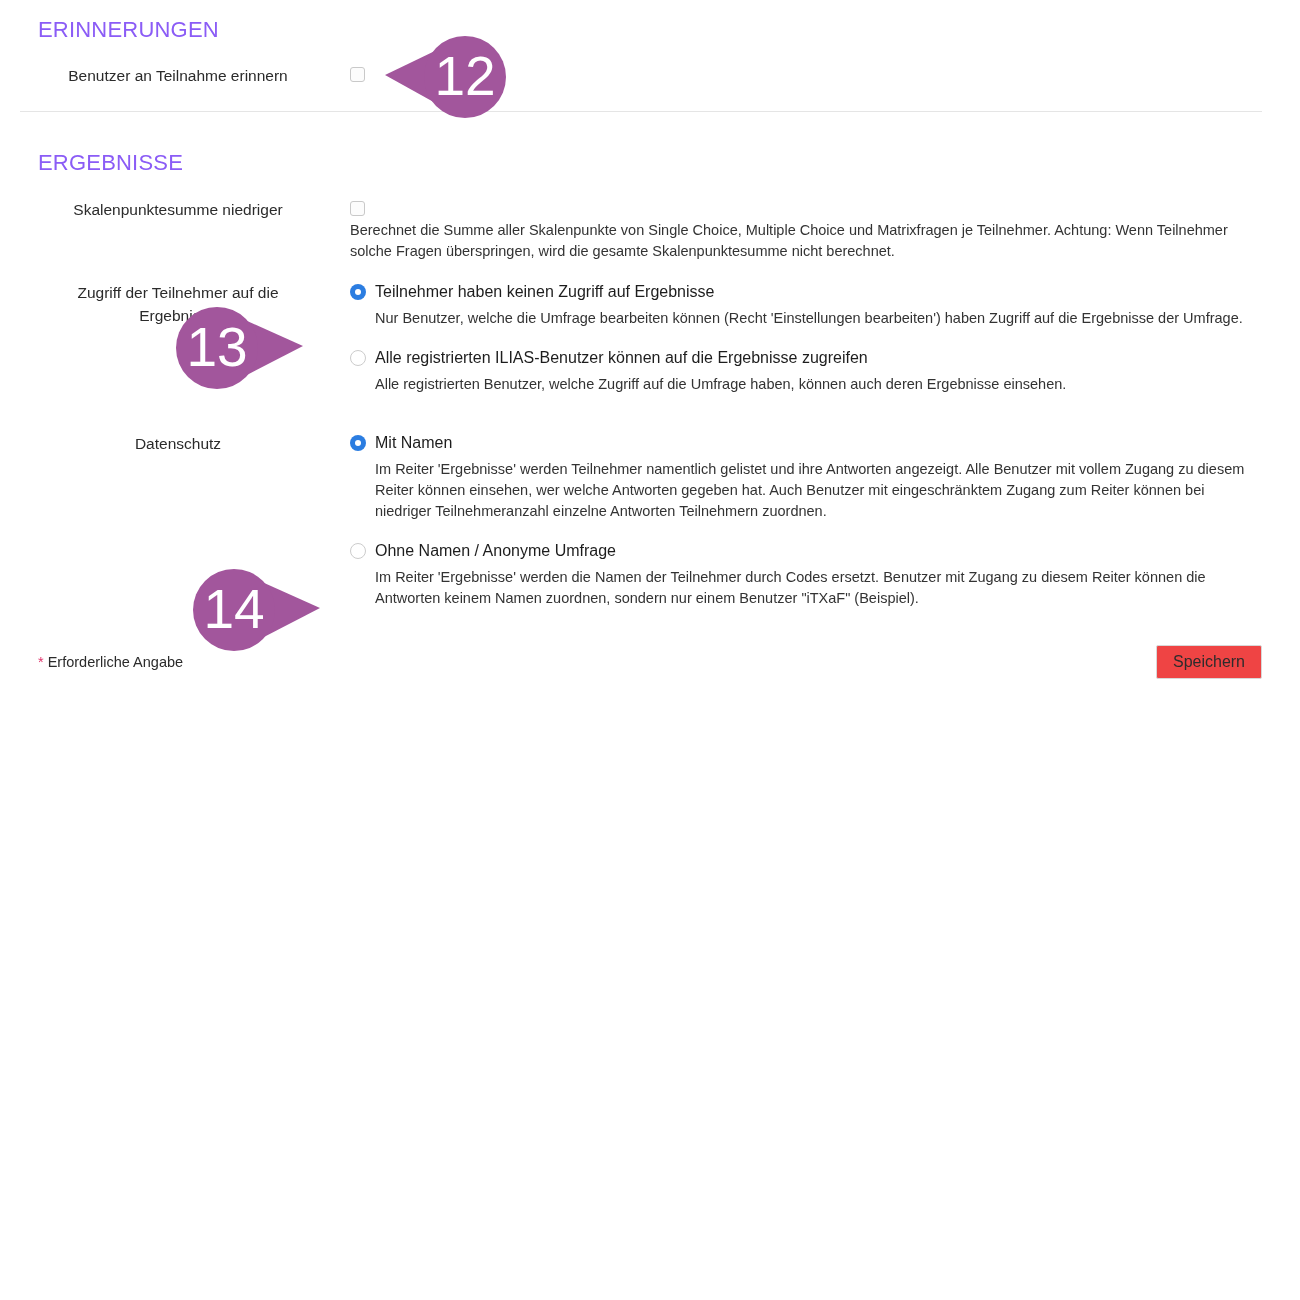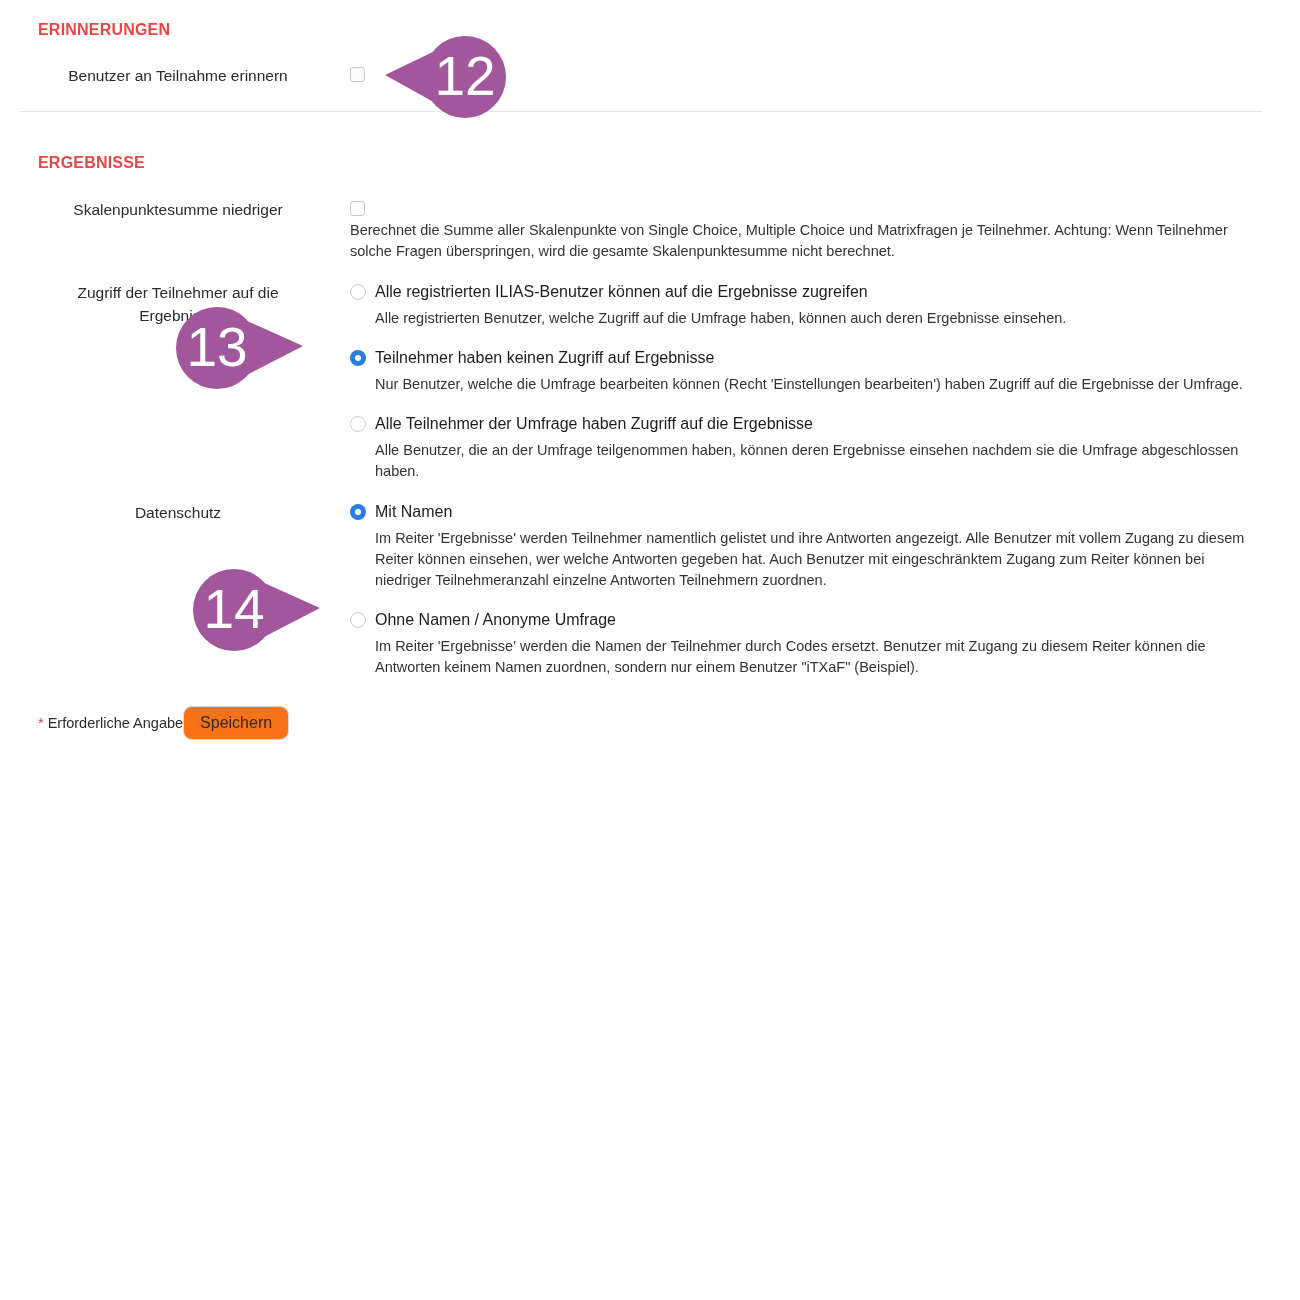--- a/index.html
+++ b/index.html
@@ -6,23 +6,23 @@
   html, body { width: 1300px; height: 1300px; background: #ffffff; }
   body {
     font-family: "Liberation Sans", sans-serif;
     color: #2b2b2b;
     position: relative;
     overflow: hidden;
   }
   .page { padding: 18px 38px 0 38px; }
 
   h2.section-title {
-    font-size: 16px;
-    font-weight: 700;
-    color: #ef4444;
+    font-size: 22px;
+    font-weight: 400;
+    color: #8b5cf6;
     letter-spacing: 0.2px;
     line-height: 23px;
     margin-bottom: 23px;
   }
   h2.second { margin-top: 39px; margin-bottom: 24px; }
 
   .form-row { display: flex; align-items: flex-start; }
   .row-label {
     width: 280px;
     flex: none;
@@ -88,34 +88,34 @@
   .plain-desc {
     font-size: 14.5px;
     line-height: 21px;
     color: #333333;
   }
 
   .gap-19 { margin-bottom: 19px; }
 
   
   .footer-row {
-    margin-top: 28px;
+    margin-top: 36px;
     display: flex;
     align-items: center;
-    justify-content: flex-start;
+    justify-content: space-between;
   }
   .required-note { font-size: 14.5px; color: #2b2b2b; }
   .required-star { color: #e0336b; margin-right: 4px; }
   .save-button {
     font-family: "Liberation Sans", sans-serif;
     font-size: 16px;
     color: #2c2c2c;
-    background: #f97316;
+    background: #ef4444;
     border: 1px solid #d8d8d8;
-    border-radius: 9px;
+    border-radius: 2px;
     padding: 6px 16px;
     line-height: 20px;
     cursor: pointer;
   }
 
   
   .callout { position: absolute; z-index: 5; }
   .callout svg { display: block; }
   .callout text {
     font-family: "Liberation Sans", sans-serif;
@@ -148,41 +148,34 @@
       <div class="plain-desc">Berechnet die Summe aller Skalenpunkte von Single Choice, Multiple Choice und Matrixfragen je Teilnehmer. Achtung: Wenn Teilnehmer solche Fragen überspringen, wird die gesamte Skalenpunktesumme nicht berechnet.</div>
     </div>
   </div>
 
   <div class="form-row gap-19">
     <div class="row-label">Zugriff der Teilnehmer auf die Ergebnisse</div>
     <div class="row-control">
 
       <div class="radio-option">
         <div class="option-head">
+          <span class="radio selected"></span>
+          <span class="option-label">Teilnehmer haben keinen Zugriff auf Ergebnisse</span>
+        </div>
+        <div class="option-desc">Nur Benutzer, welche die Umfrage bearbeiten können (Recht 'Einstellungen bearbeiten') haben Zugriff auf die Ergebnisse der Umfrage.</div>
+      </div>
+
+      <div class="radio-option">
+        <div class="option-head">
           <span class="radio"></span>
           <span class="option-label">Alle registrierten ILIAS-Benutzer können auf die Ergebnisse zugreifen</span>
         </div>
         <div class="option-desc">Alle registrierten Benutzer, welche Zugriff auf die Umfrage haben, können auch deren Ergebnisse einsehen.</div>
       </div>
 
-      <div class="radio-option">
-        <div class="option-head">
-          <span class="radio selected"></span>
-          <span class="option-label">Teilnehmer haben keinen Zugriff auf Ergebnisse</span>
-        </div>
-        <div class="option-desc">Nur Benutzer, welche die Umfrage bearbeiten können (Recht 'Einstellungen bearbeiten') haben Zugriff auf die Ergebnisse der Umfrage.</div>
-      </div>
-
-      <div class="radio-option">
-        <div class="option-head">
-          <span class="radio"></span>
-          <span class="option-label">Alle Teilnehmer der Umfrage haben Zugriff auf die Ergebnisse</span>
-        </div>
-        <div class="option-desc last">Alle Benutzer, die an der Umfrage teilgenommen haben, können deren Ergebnisse einsehen nachdem sie die Umfrage abgeschlossen haben.</div>
-      </div>
 
     </div>
   </div>
 
   <div class="form-row">
     <div class="row-label">Datenschutz</div>
     <div class="row-control">
 
       <div class="radio-option">
         <div class="option-head">

